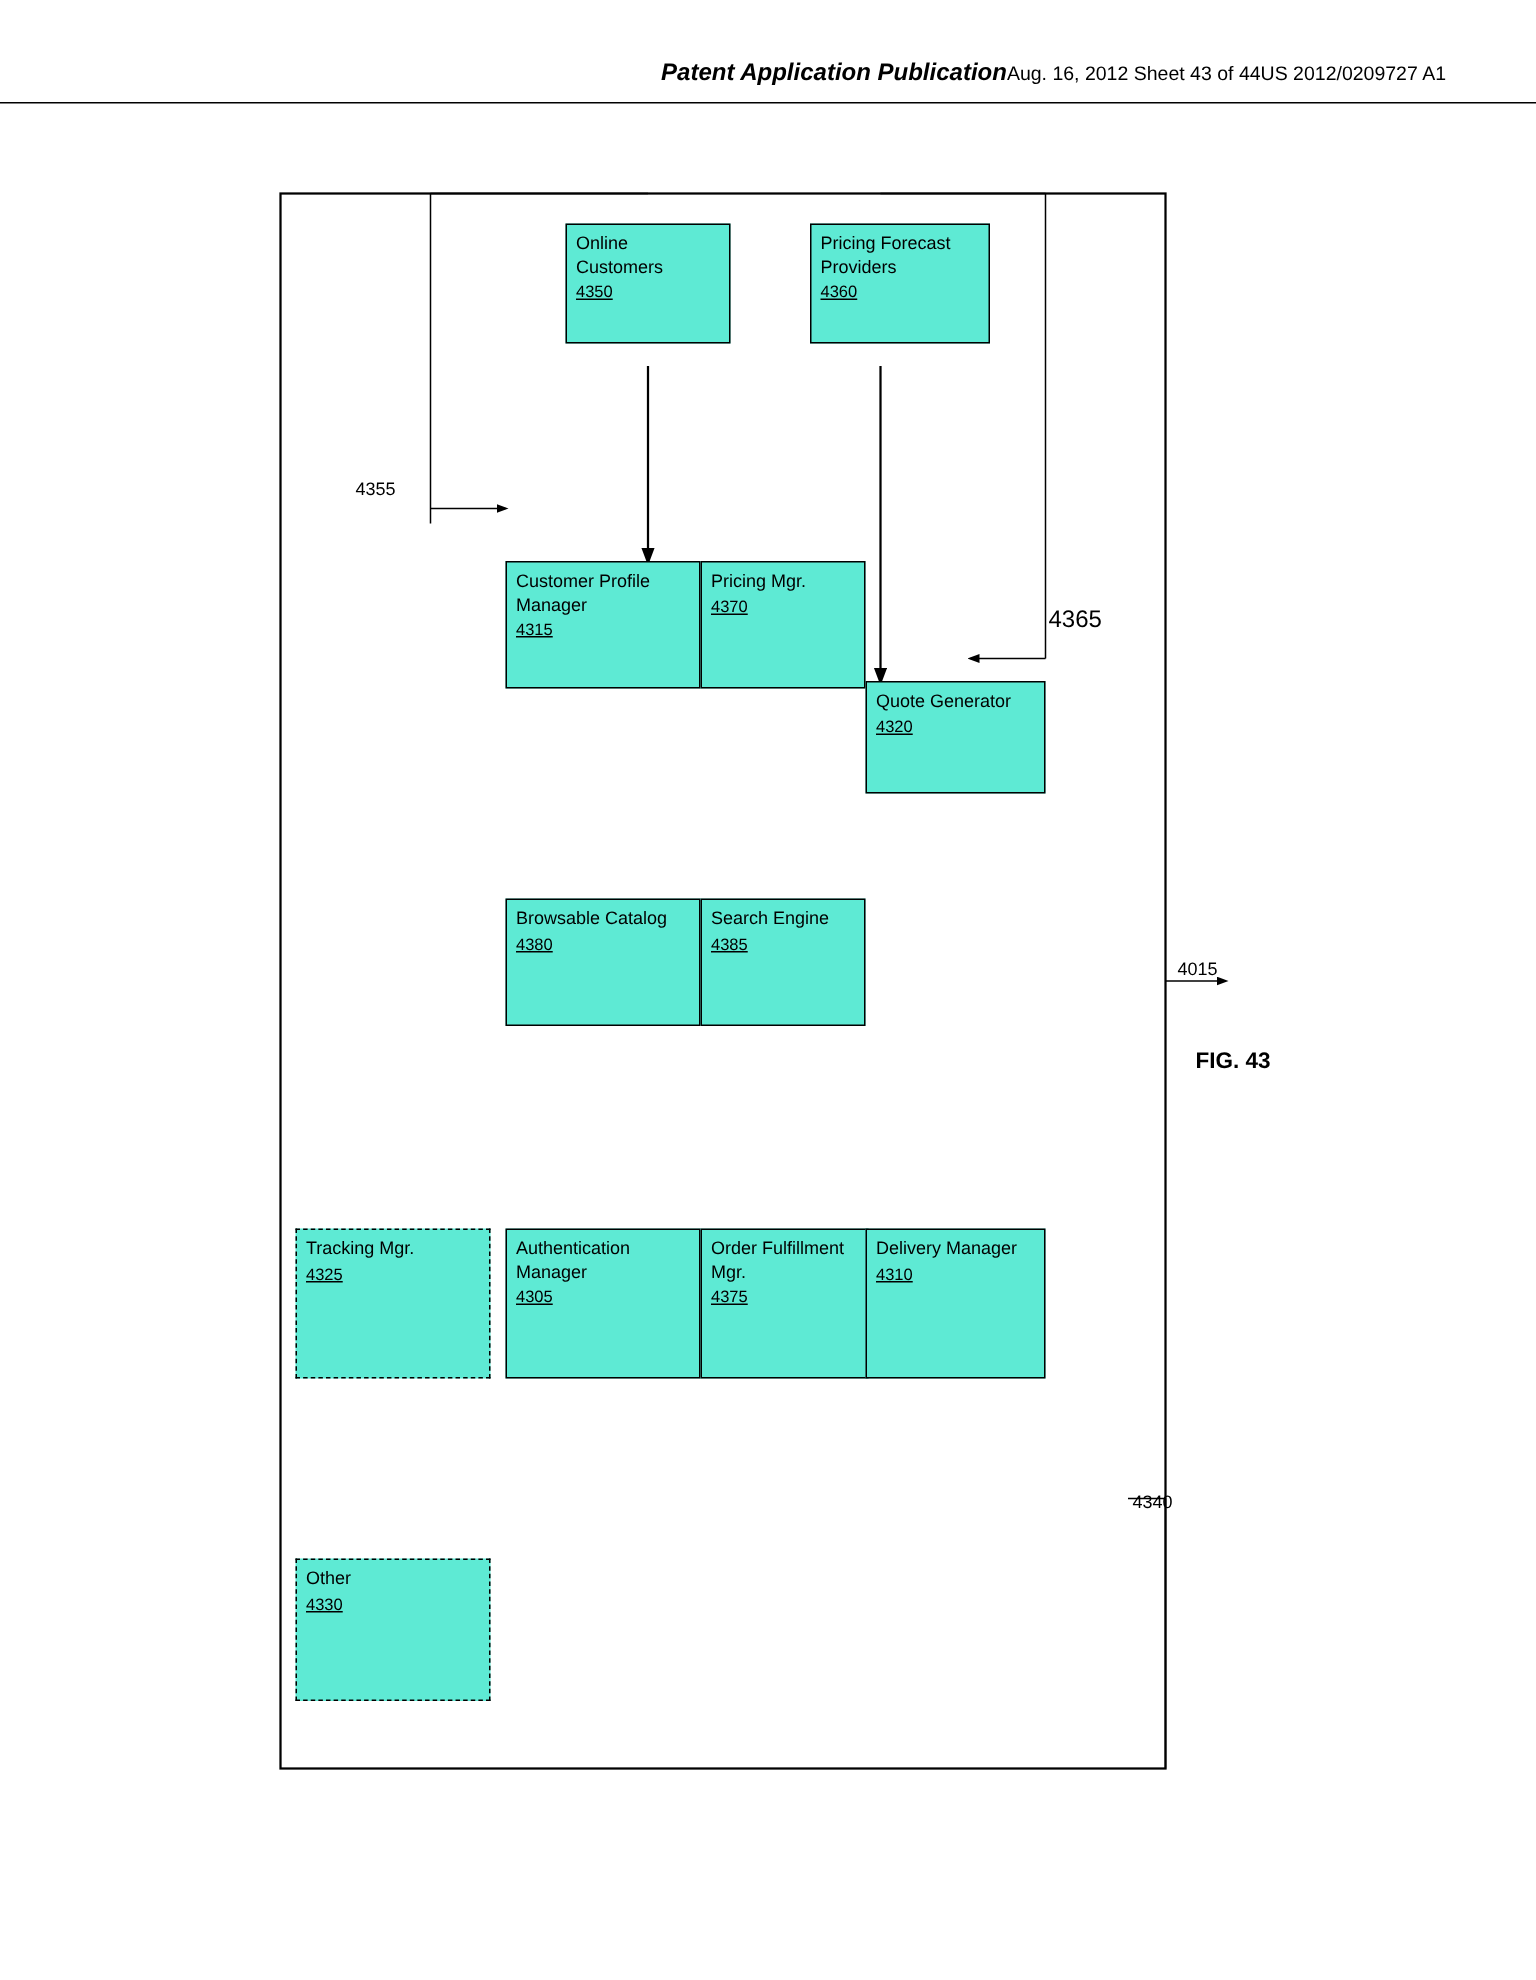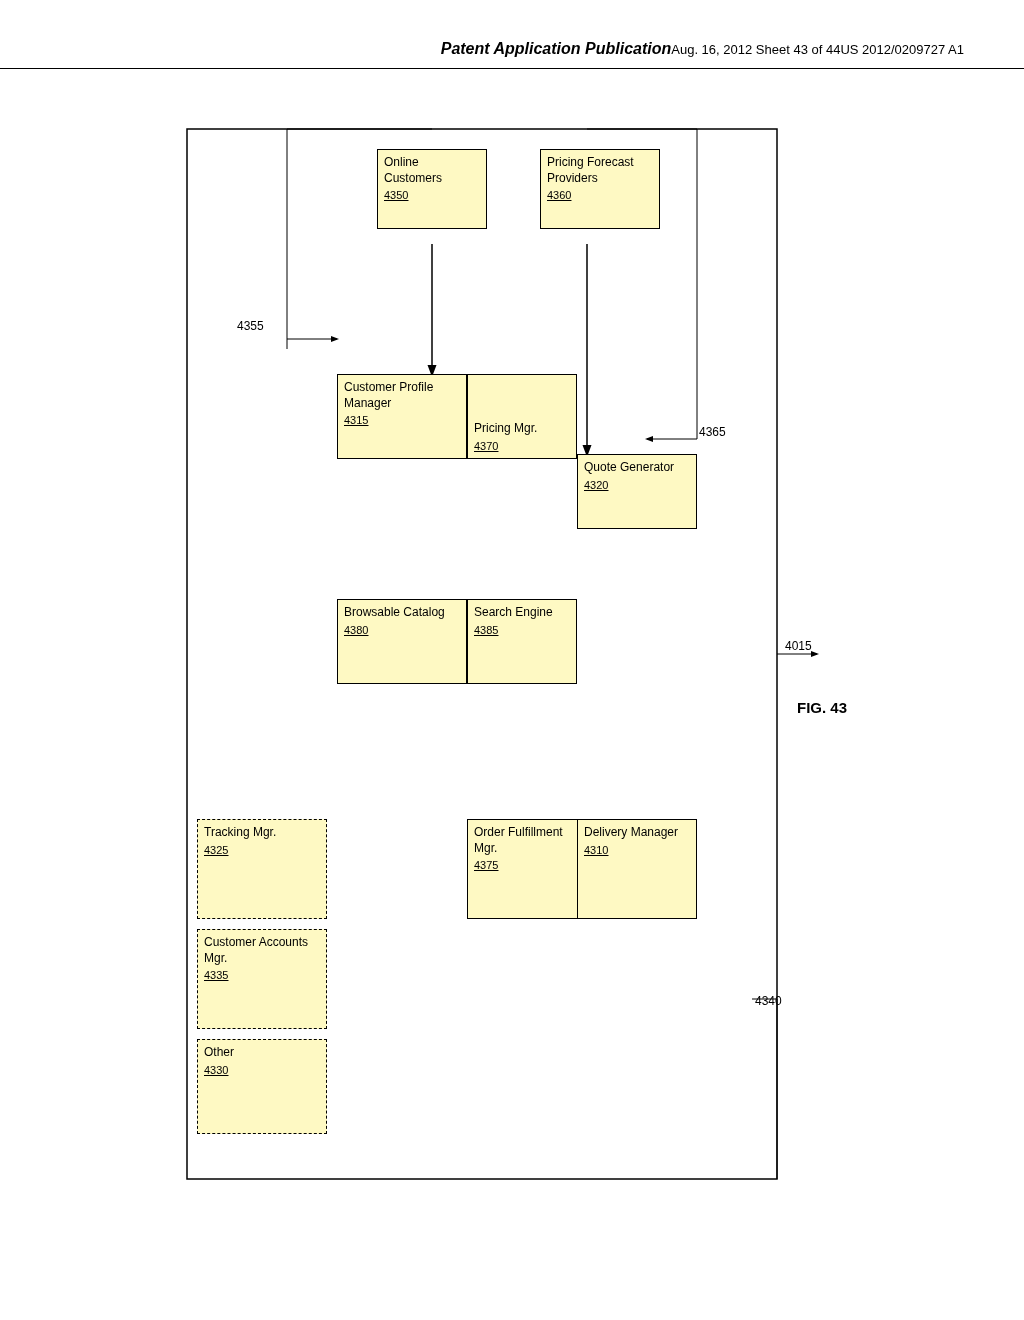--- a/index.html
+++ b/index.html
@@ -39,21 +39,21 @@
       position: relative;
       margin: 30px auto;
       width: 750px;
       height: 1130px;
     }
 
     
     .box {
       position: absolute;
       border: 1.5px solid #000;
-      background: #fef9c3;
+      background: #5eead4;
       display: flex;
       flex-direction: column;
       align-items: flex-start;
       padding: 5px 6px;
       font-size: 12px;
       line-height: 1.3;
     }
     .box-dashed {
       border: 1.5px dashed #000;
     }
@@ -137,67 +137,67 @@
       <span class="box-label">4350</span>
     </div>
 
     <div class="box" style="left:403px; top:50px; width:120px; height:80px;">
       <span class="box-title">Pricing Forecast Providers</span>
       <span class="box-label">4360</span>
     </div>
 
     <div class="arrow-label" style="left:100px; top:220px; font-size:12px;">4355</div>
 
-    <div class="arrow-label" style="left:562px; top:326px; font-size:12px;">4365</div>
+    <div class="arrow-label" style="left:562px; top:306px; font-size:16px;">4365</div>
 
     <div class="box" style="left:200px; top:275px; width:130px; height:85px;">
       <span class="box-title">Customer Profile Manager</span>
       <span class="box-label">4315</span>
     </div>
 
-    <div class="box" style="left:330px; top:275px; width:110px; height:85px;justify-content:flex-end;">
+    <div class="box" style="left:330px; top:275px; width:110px; height:85px;">
       <span class="box-title">Pricing Mgr.</span>
       <span class="box-label">4370</span>
     </div>
 
     <div class="box" style="left:440px; top:355px; width:120px; height:75px;text-align:center;">
       <span class="box-title">Quote Generator</span>
       <span class="box-label">4320</span>
     </div>
 
     <div class="box" style="left:200px; top:500px; width:130px; height:85px;">
       <span class="box-title">Browsable Catalog</span>
       <span class="box-label">4380</span>
     </div>
 
     <div class="box" style="left:330px; top:500px; width:110px; height:85px;">
       <span class="box-title">Search Engine</span>
       <span class="box-label">4385</span>
     </div>
 
+    <div class="box" style="left:200px; top:720px; width:130px; height:100px;">
+      <span class="box-title">Authentication Manager</span>
+      <span class="box-label">4305</span>
+    </div>
 
     <div class="box" style="left:330px; top:720px; width:112px; height:100px;">
       <span class="box-title">Order Fulfillment Mgr.</span>
       <span class="box-label">4375</span>
     </div>
 
     <div class="box" style="left:440px; top:720px; width:120px; height:100px;">
       <span class="box-title">Delivery Manager</span>
       <span class="box-label">4310</span>
     </div>
 
     <div class="box box-dashed" style="left:60px; top:720px; width:130px; height:100px;">
       <span class="box-title">Tracking Mgr.</span>
       <span class="box-label">4325</span>
     </div>
 
-    <div class="box box-dashed" style="left:60px; top:830px; width:130px; height:100px;">
-      <span class="box-title">Customer Accounts Mgr.</span>
-      <span class="box-label">4335</span>
-    </div>
 
     <div class="box box-dashed" style="left:60px; top:940px; width:130px; height:95px;">
       <span class="box-title">Other</span>
       <span class="box-label">4330</span>
     </div>
 
     <div class="arrow-label" style="left:618px; top:895px; font-size:12px;">4340</div>
 
     <div class="arrow-label" style="left:648px; top:540px; font-size:12px;">4015</div>
 

